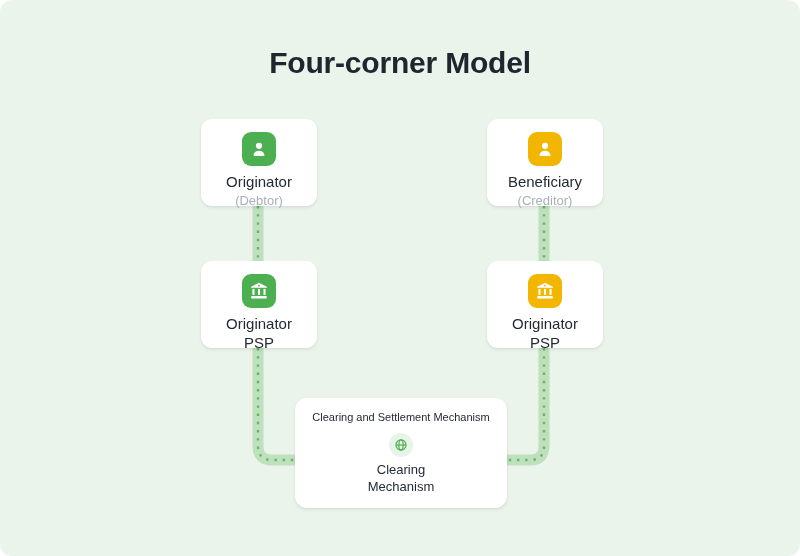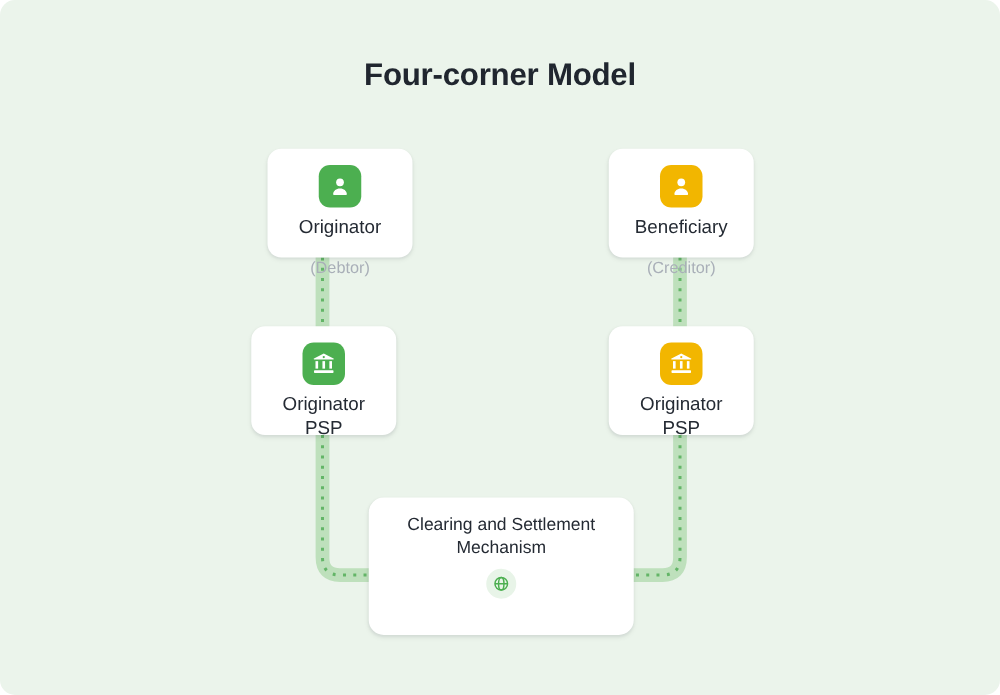--- a/index.html
+++ b/index.html
@@ -12,21 +12,21 @@
     overflow: hidden;
     font-family: "Liberation Sans", sans-serif;
   }
   .title {
     position: absolute;
     top: 46px;
     left: 0;
     width: 100%;
     margin: 0;
     text-align: center;
-    font-size: 25px;
+    font-size: 30px;
     font-weight: 700;
     color: #20262F;
     letter-spacing: -0.2px;
   }
   .connectors { position: absolute; top: 0; left: 0; }
   .connectors path { fill: none; }
   .connectors .band path { stroke: var(--connector_band, #BEE0BC); stroke-width: 11; }
   .connectors .dots path { stroke: var(--connector_dots, #63B567); stroke-width: 2.4; stroke-dasharray: 2.4 5.8; }
 
   .node {
@@ -35,21 +35,21 @@
     height: 87px;
     background: #ffffff;
     border-radius: 11px;
     box-shadow: 0 1px 2px rgba(16,24,40,.05), 0 2px 4px rgba(16,24,40,.06);
     display: flex;
     flex-direction: column;
     align-items: center;
     padding-top: 13px;
     box-sizing: border-box;
   }
-  .node-originator      { left: 214px; top: 119px; }
+  .node-originator      { left: 201px; top: 119px; }
   .node-beneficiary     { left: 487px; top: 119px; }
   .node-originator-psp  { left: 201px; top: 261px; }
   .node-beneficiary-psp { left: 487px; top: 261px; }
 
   .icon-badge {
     width: 34px; height: 34px;
     border-radius: 9px;
     display: flex; align-items: center; justify-content: center;
     flex: 0 0 auto;
   }
@@ -59,41 +59,41 @@
   .node-label {
     margin-top: 7px;
     font-size: 15px;
     font-weight: 500;
     color: #242A33;
     text-align: center;
     line-height: 1.25;
     max-width: 86px;
   }
   .node-sublabel {
-    margin-top: 14px;
+    margin-top: 1px;
     font-size: 13px;
     color: #A9AFB8;
     text-align: center;
   }
 
   .csm {
     position: absolute;
     left: 295px; top: 398px;
     width: 212px; height: 110px;
     background: #ffffff;
     border-radius: 12px;
     box-shadow: 0 1px 2px rgba(16,24,40,.05), 0 2px 4px rgba(16,24,40,.06);
     display: flex;
     flex-direction: column;
     align-items: center;
     box-sizing: border-box;
     padding-top: 12px;
   }
   .csm-title {
-    font-size: 14px;
+    font-size: 11px;
     font-weight: 500;
     color: #242A33;
     text-align: center;
     line-height: 1.3;
     max-width: 182px;
   }
   .csm-items {
     display: flex;
     width: 100%;
     margin-top: 9px;
@@ -196,19 +196,20 @@
     <div class="csm-items">
 
       <div class="csm-item">
         <span class="csm-icon-circle">
           <svg width="14" height="14" viewBox="0 0 20 20" fill="none" stroke="#4CAF50" stroke-width="1.7">
             <circle cx="10" cy="10" r="7.2"></circle>
             <ellipse cx="10" cy="10" rx="3.1" ry="7.2"></ellipse>
             <line x1="2.8" y1="10" x2="17.2" y2="10"></line>
           </svg>
         </span>
+        <div class="csm-item-label">Clearing Mechanism</div>
       </div>
 
 
     </div>
   </div>
 
 </div>
 
 </body></html>

